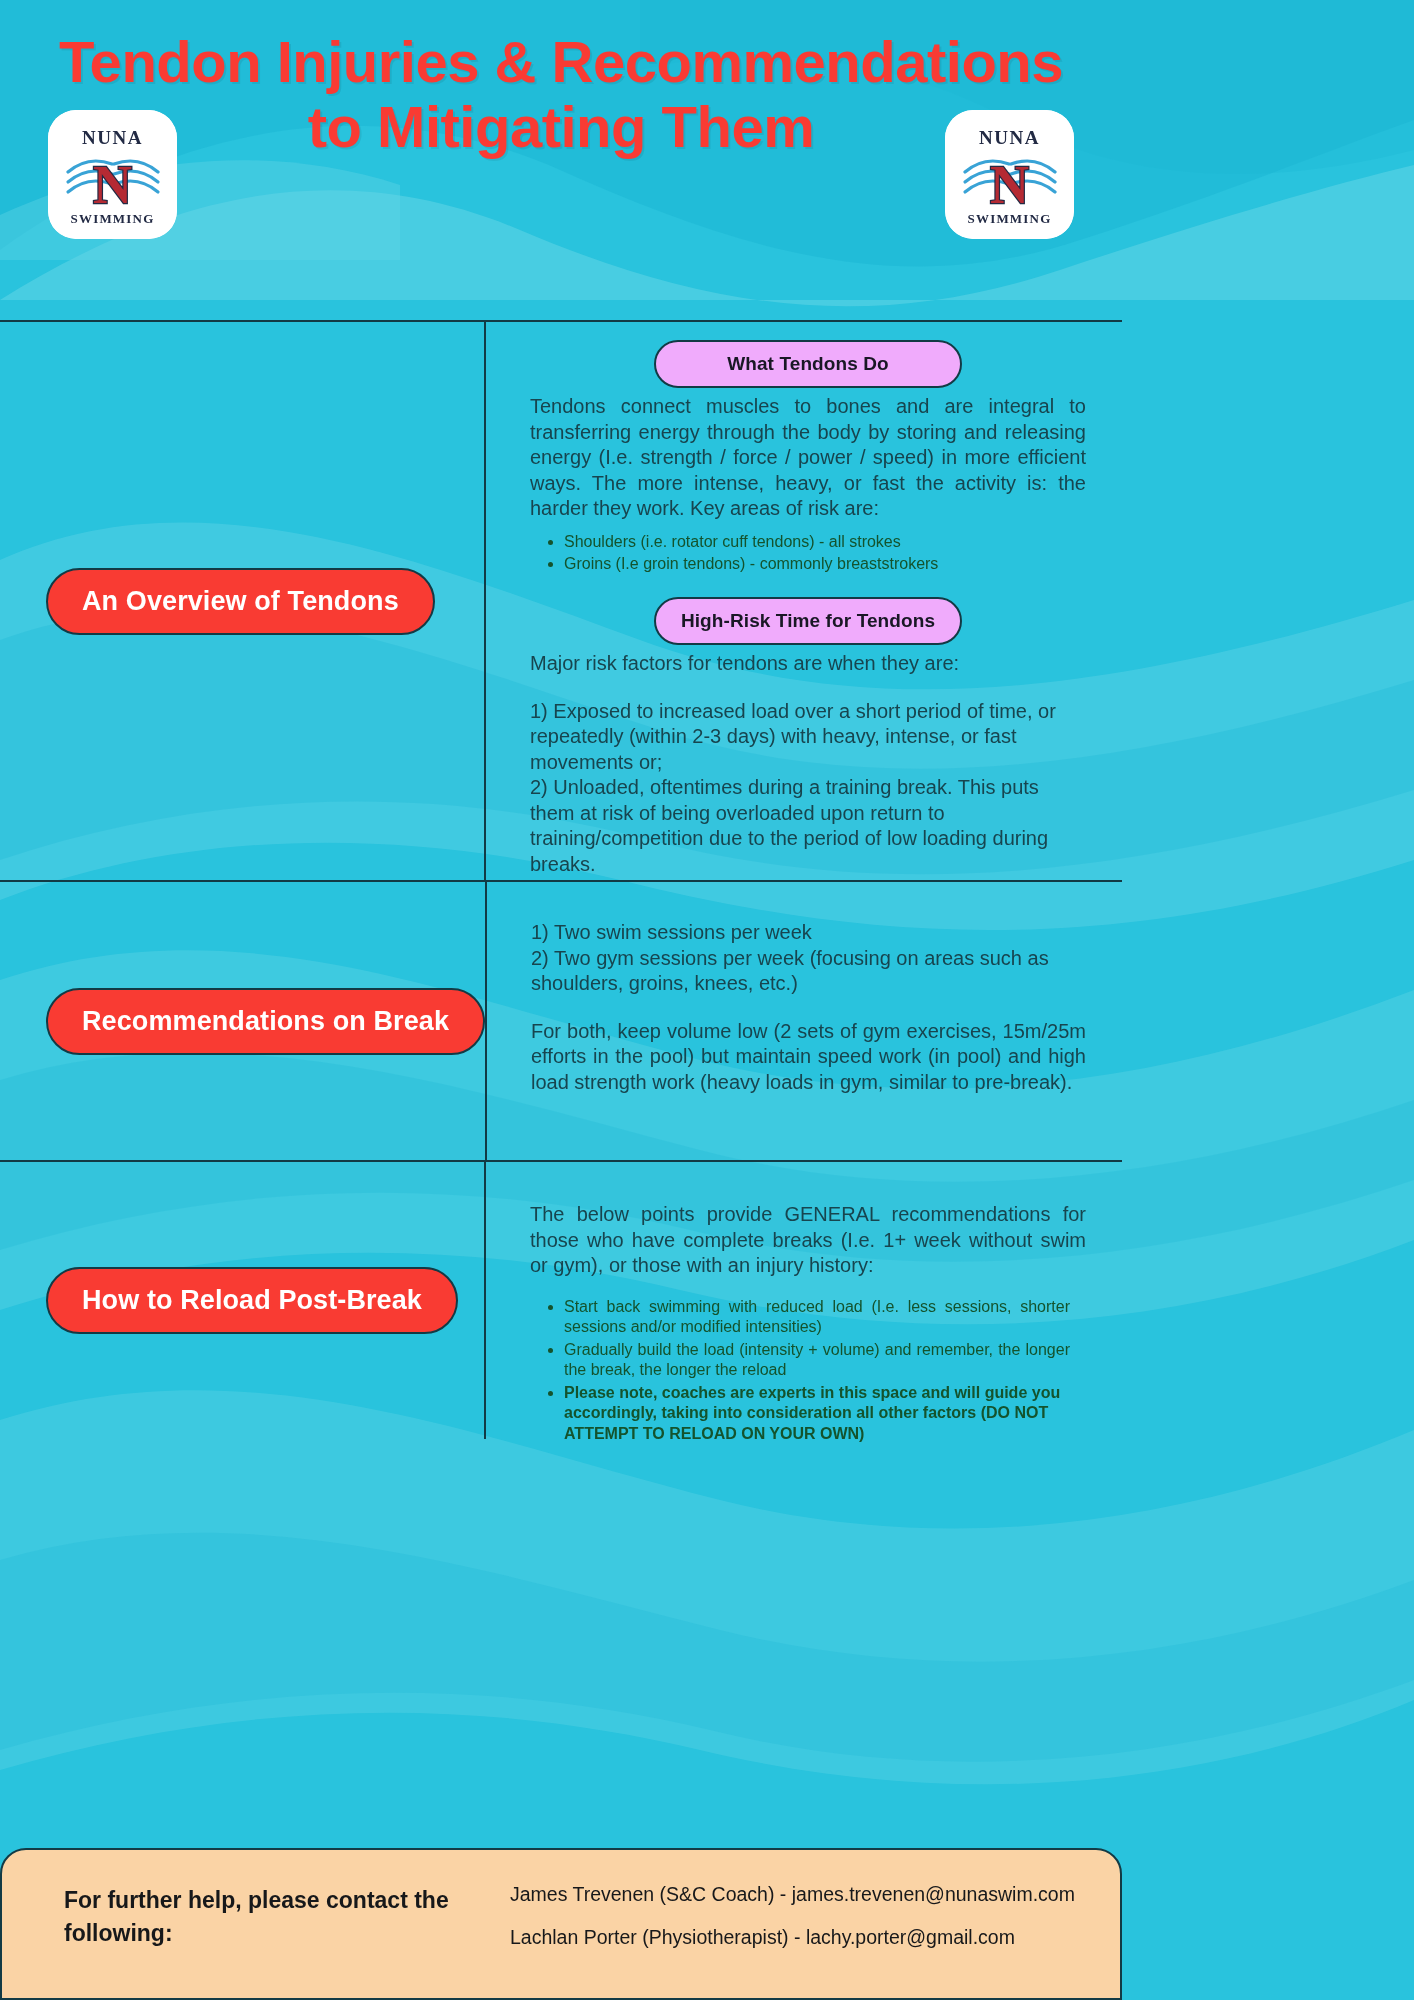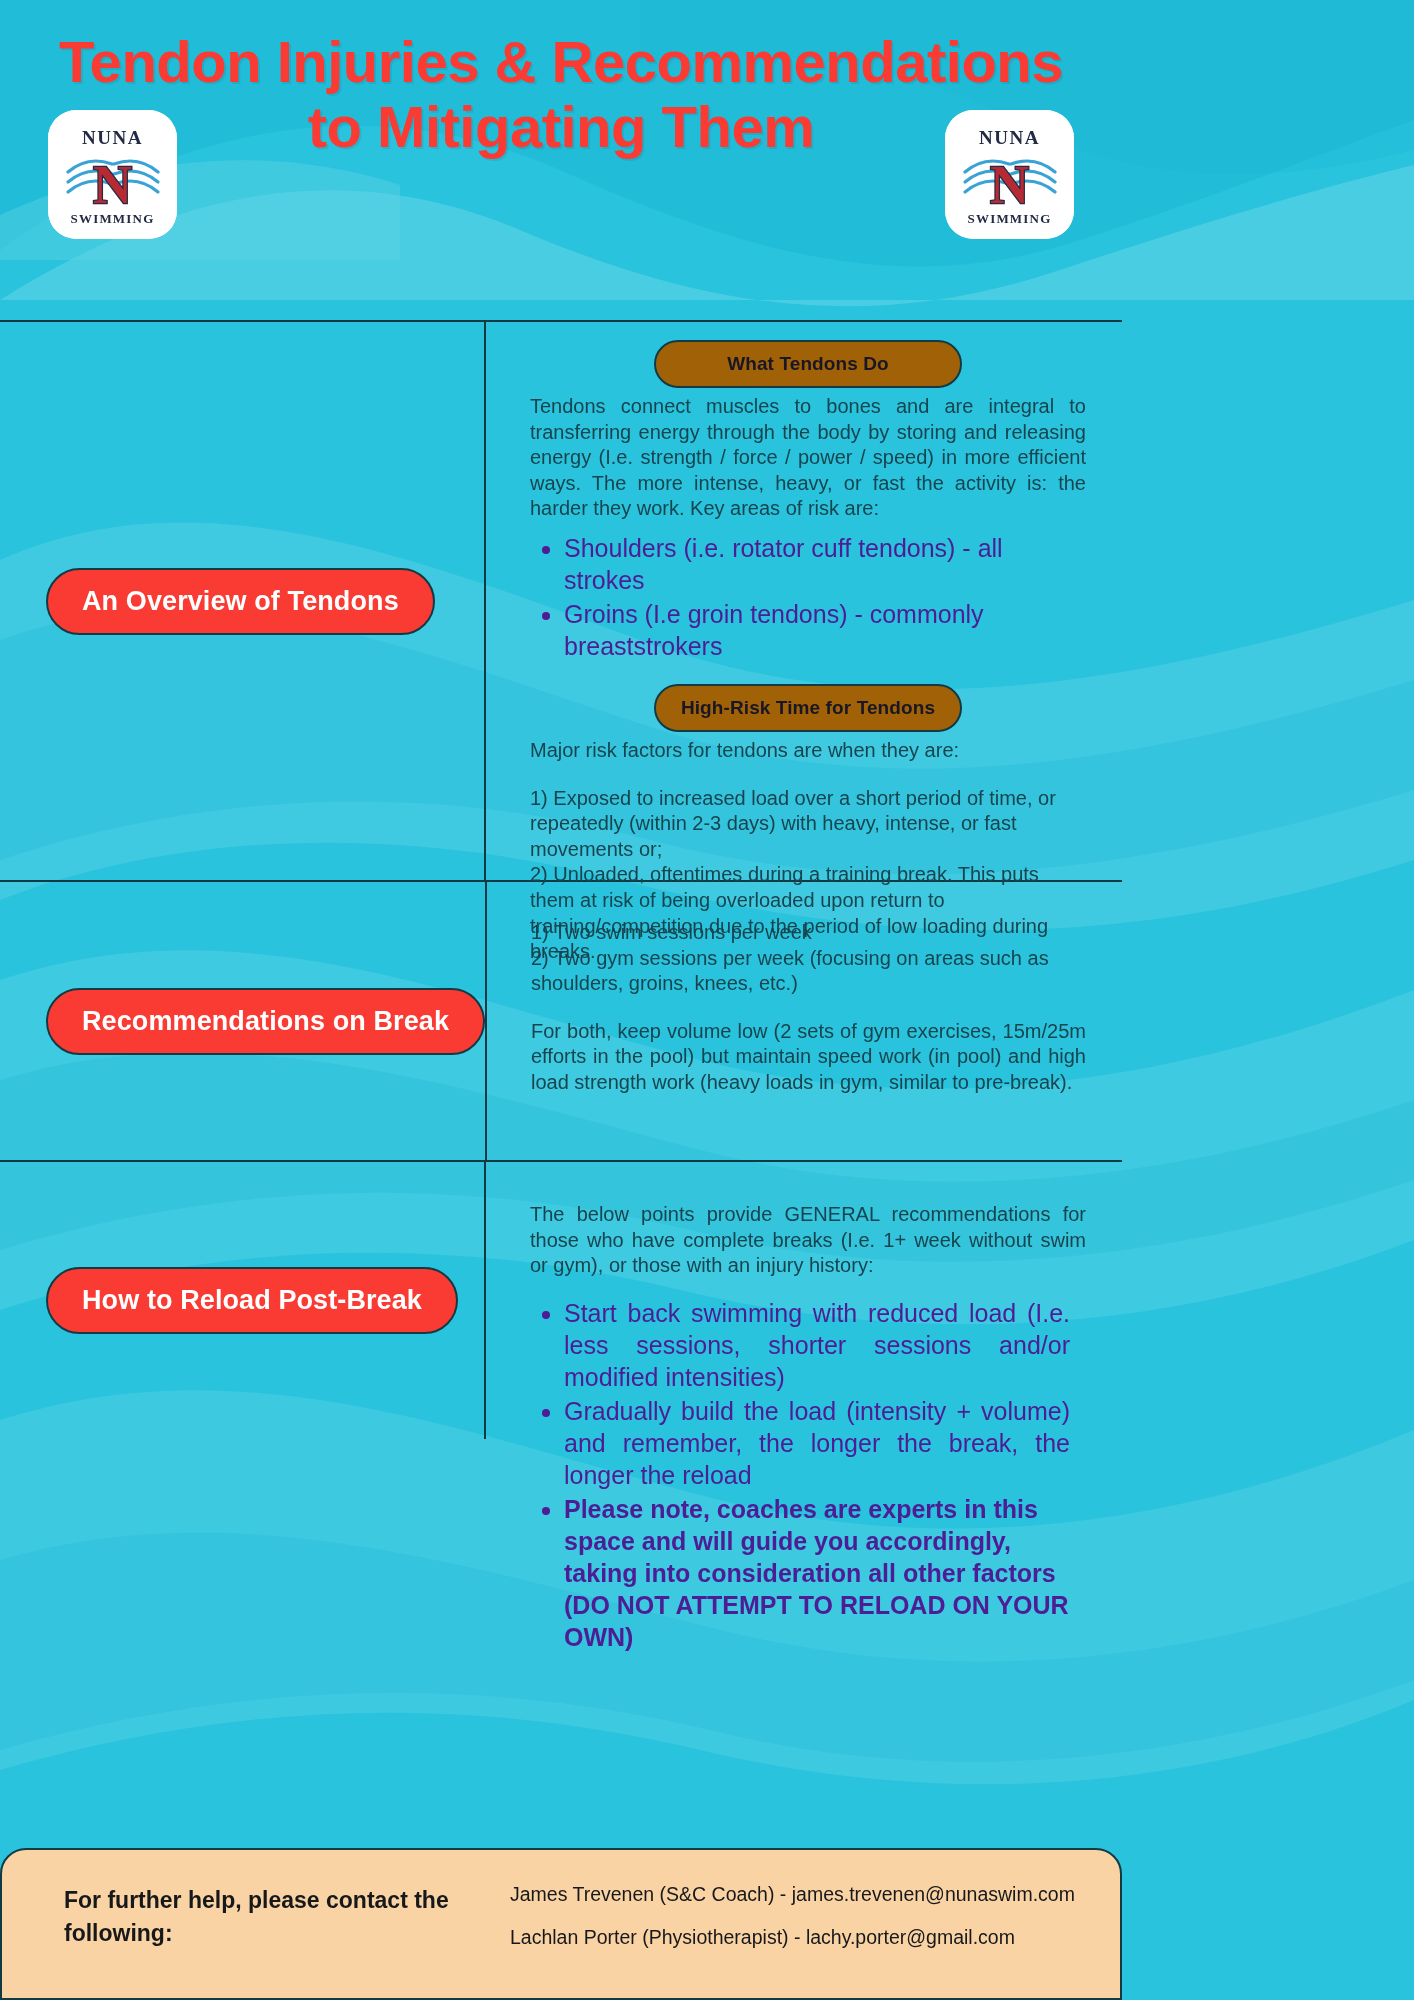--- a/index.html
+++ b/index.html
@@ -123,21 +123,21 @@
     font-weight: bold;
     padding: 16px 34px;
     letter-spacing: 0.1px;
     white-space: nowrap;
   }
 
   
   .badge-lav {
     display: block;
     margin: 4px auto 6px auto;
-    background: #a16207;
+    background: #f0abfc;
     color: #191725;
     border: 2px solid #123a45;
     border-radius: 30px;
     font-size: 19px;
     font-weight: bold;
     padding: 11px 0;
     text-align: center;
     width: 308px;
     letter-spacing: 0.1px;
   }
@@ -152,22 +152,22 @@
   }
   .para.justify { text-align: justify; }
   .para.left    { text-align: left; }
 
   .spacer-sm { height: 16px; }
   .spacer-md { height: 22px; }
 
   ul.bullets {
     margin: 10px 16px 0 0;
     padding-left: 34px;
-    color: #4c1d95;
-    font-size: 25px;
+    color: #14532d;
+    font-size: 16px;
     line-height: 1.28;
   }
   ul.bullets li { margin-bottom: 2px; }
   ul.bullets li.justify { text-align: justify; }
   ul.bullets li.bold-note { font-weight: bold; margin-top: 2px; }
 
   
   .footer {
     flex: 0 0 152px;
     background: #fad3a5;

